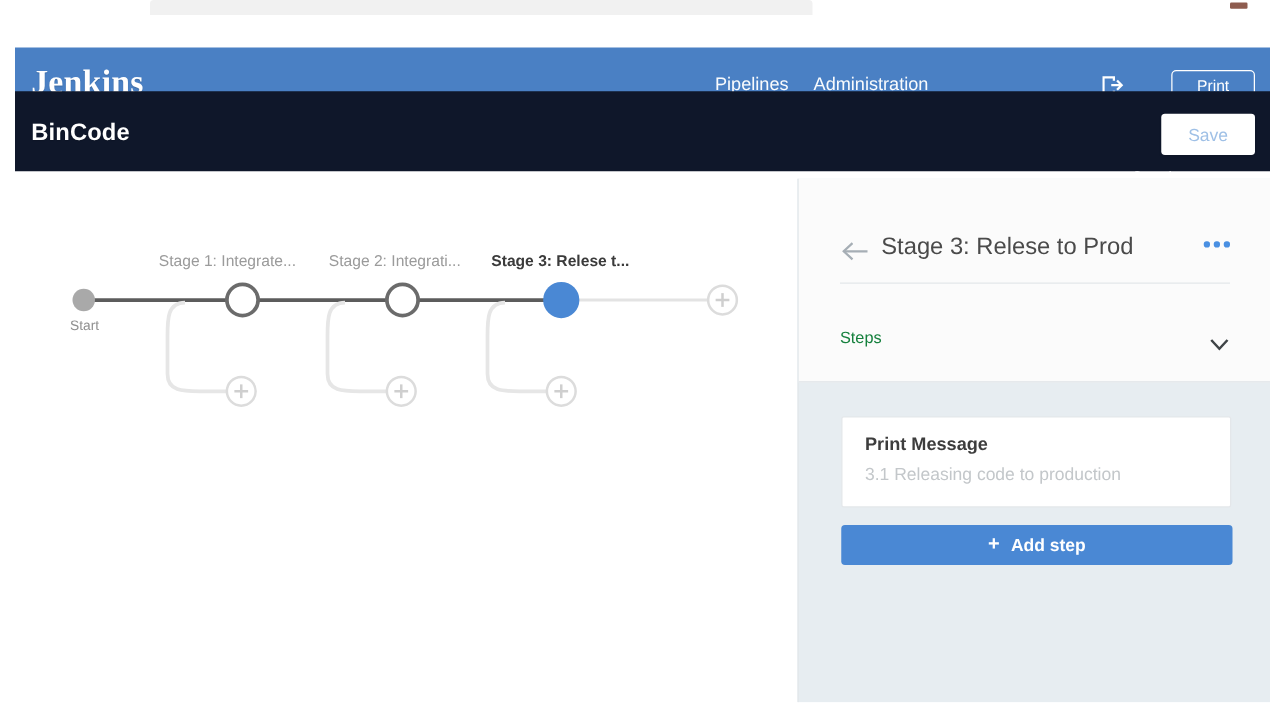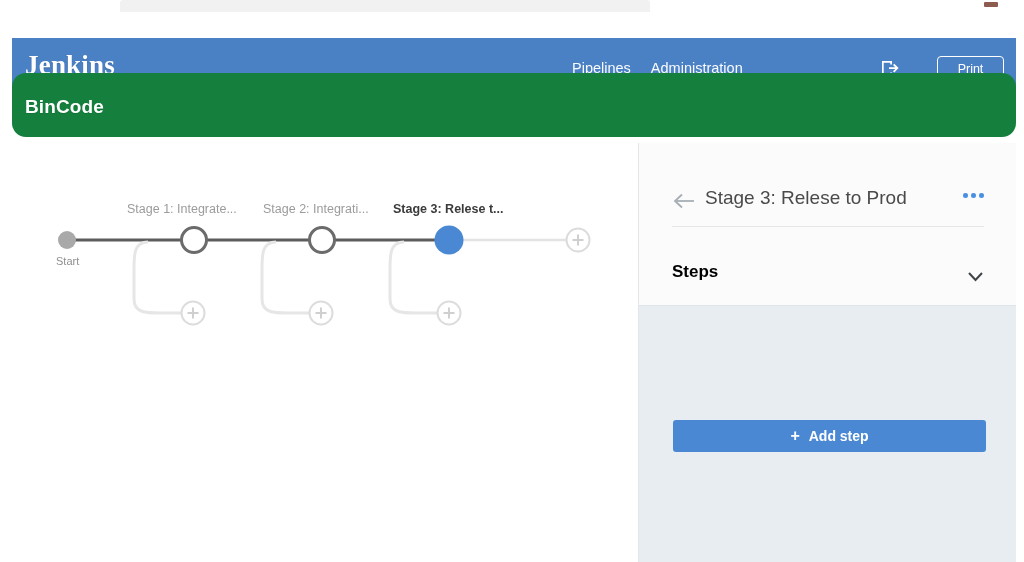--- a/index.html
+++ b/index.html
@@ -106,22 +106,21 @@
     justify-content: center;
     cursor: pointer;
     background: transparent;
   }
 
   
   .subnav {
     position: absolute;
     left: 0; top: 59px;
     width: 1004px; height: 64px;
-    background: #15803d;
-    border-radius: 14px;
+    background: #0f172a;
   }
   .pipeline-name {
     position: absolute;
     left: 13px; top: 23px;
     font-size: 19px;
     font-weight: bold;
     color: #ffffff;
     letter-spacing: .1px;
     text-shadow: 0 1px 1px rgba(0,0,0,.12);
   }
@@ -232,23 +231,22 @@
   }
   .steps-row {
     position: absolute;
     left: 0; top: 105px;
     width: 377px; height: 55px;
     cursor: pointer;
   }
   .steps-label {
     position: absolute;
     left: 33px; top: 14px;
-    font-size: 17px;
-    color: #000000;
-    font-weight: bold;
+    font-size: 13px;
+    color: #15803d;
   }
   .steps-chevron {
     position: absolute;
     left: 328px; top: 20px;
     width: 17px; height: 11px;
   }
   .panel-head-border {
     position: absolute;
     left: 0; top: 162px;
     width: 377px; height: 1px;
@@ -325,20 +323,21 @@
           <path d="M9 8.2 H15.2 L13 6 L14.3 4.8 L18.6 9.1 L14.3 13.4 L13 12.2 L15.2 10 H9 Z" fill="#ffffff"></path>
         </svg>
       </div>
 
       <div class="logout-btn">Print</div>
     </div>
 
     <div class="subnav">
       <div class="pipeline-name">BinCode</div>
       <div class="cancel-btn">Cancel</div>
+      <div class="save-btn">Save</div>
     </div>
 
     <div class="body-area">
 
       <div class="graph-canvas">
 
         <svg width="626" height="419">
 
           <line x1="436" y1="97" x2="566" y2="97" stroke="#e3e3e3" stroke-width="2.5"></line>
 
@@ -412,20 +411,24 @@
             <div class="steps-chevron">
               <svg width="17" height="11" viewBox="0 0 17 11">
                 <polyline points="2,2 8.5,9 15,2" fill="none" stroke="#3f4447" stroke-width="2"></polyline>
               </svg>
             </div>
           </div>
 
           <div class="panel-head-border"></div>
         </div>
 
+        <div class="step-card">
+          <div class="step-title">Print Message</div>
+          <div class="step-sub">3.1 Releasing code to production</div>
+        </div>
 
         <div class="add-step-btn">
           <span class="add-step-plus">+</span>
           <span>Add step</span>
         </div>
 
       </div>
 
     </div>
 

